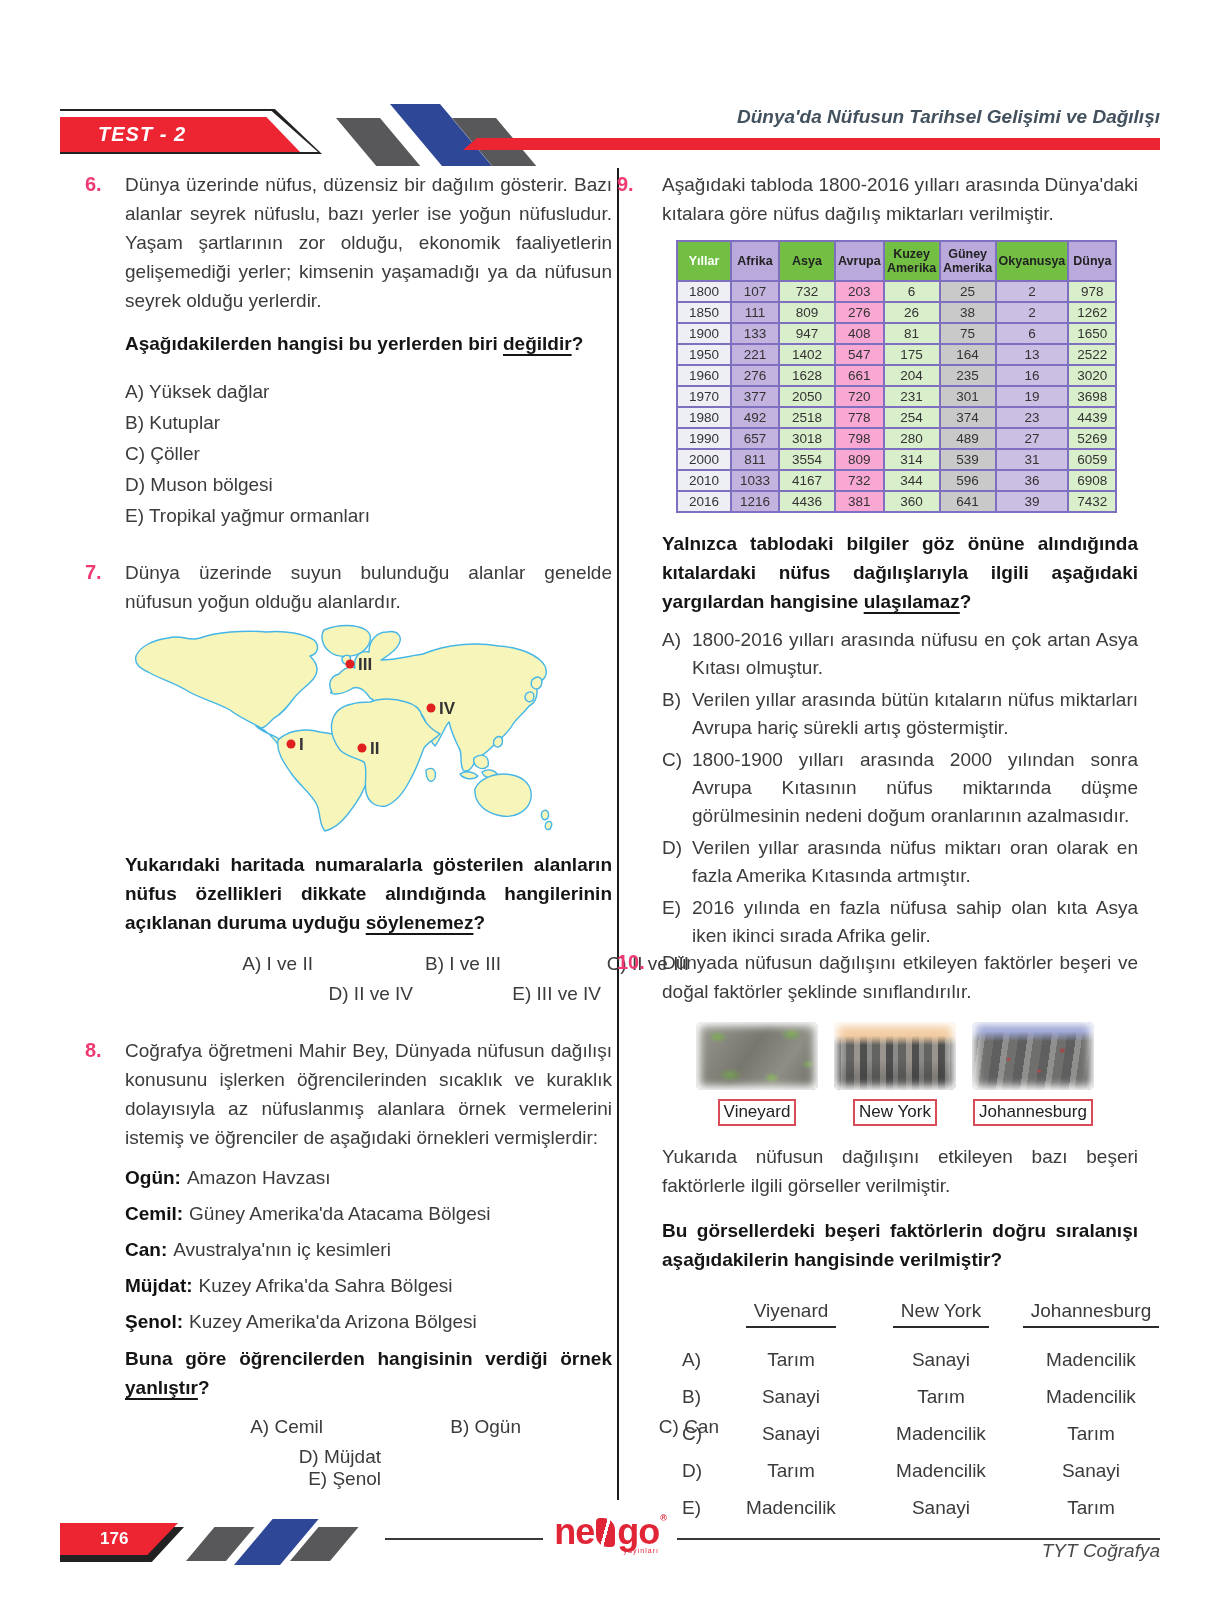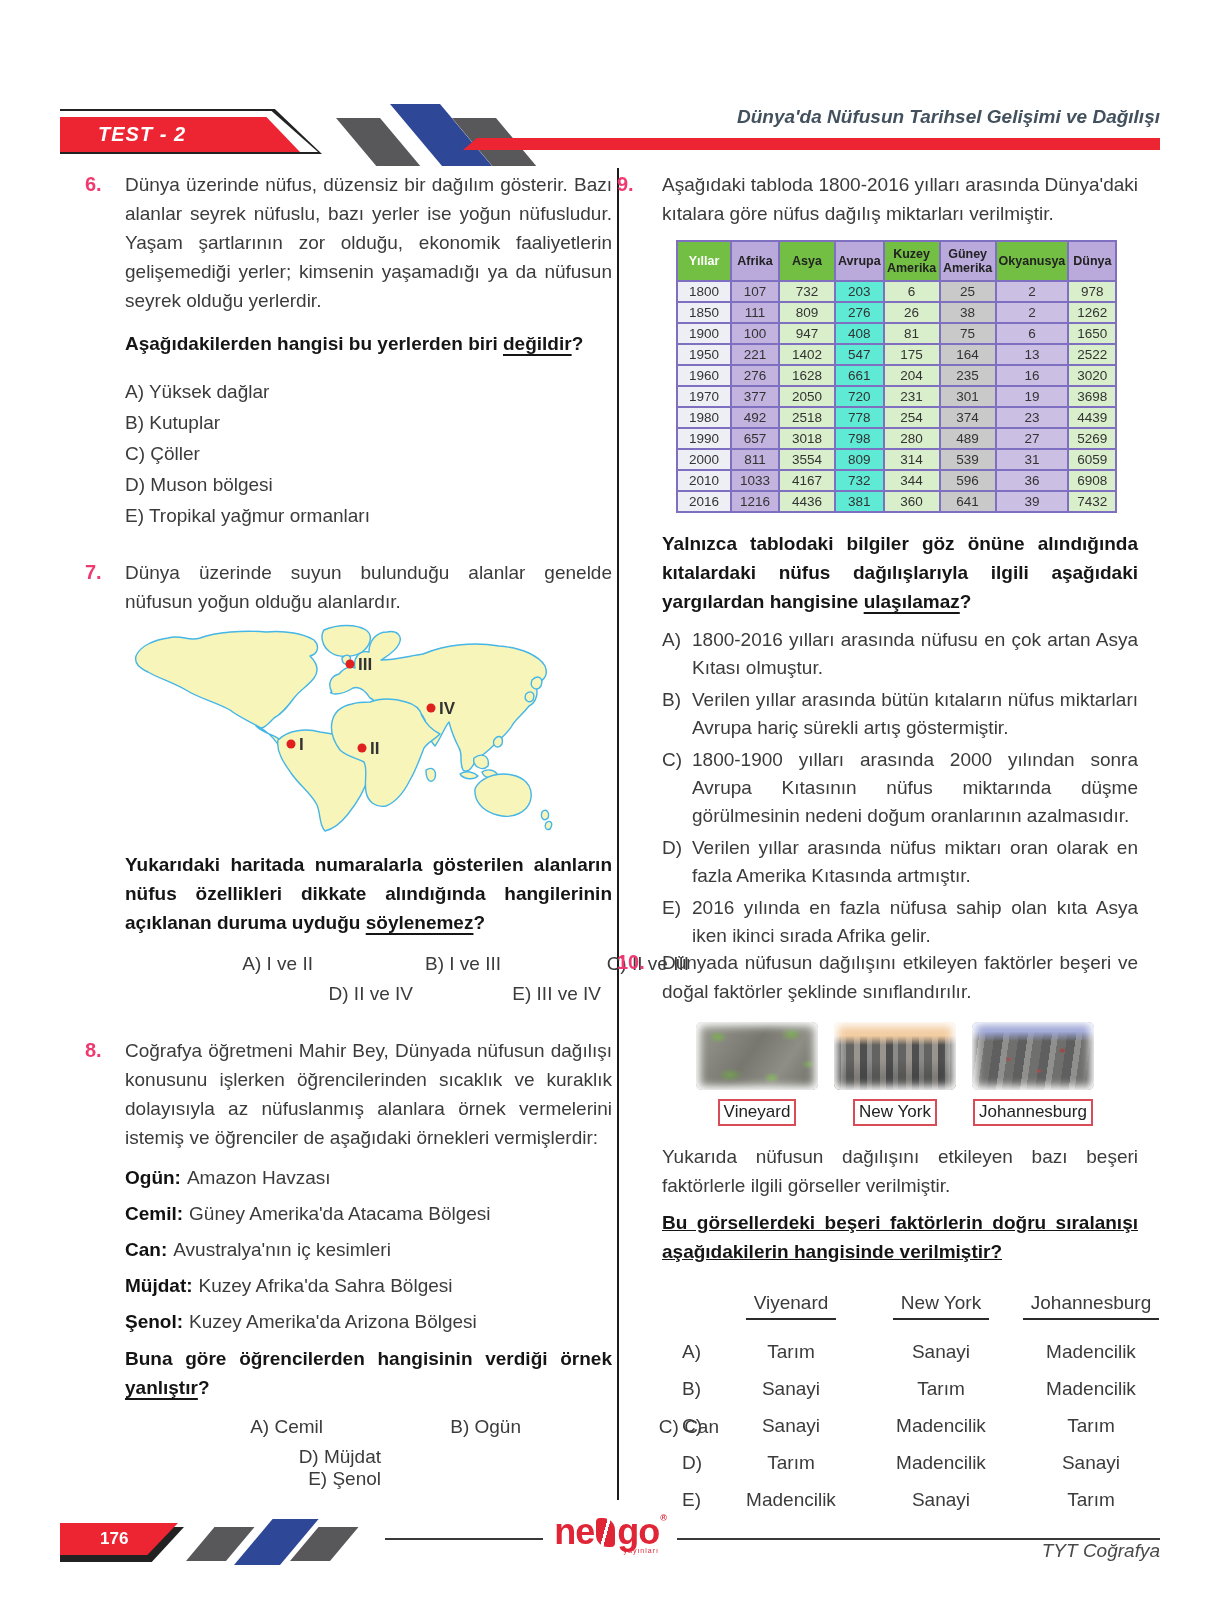--- a/index.html
+++ b/index.html
@@ -71,21 +71,21 @@
   table.pop{border-collapse:collapse;margin:12px 0 0 14px;}
   table.pop th,table.pop td{border:2px solid #7f6fc0;text-align:center;}
   table.pop th{font-size:12.5px;line-height:14px;font-weight:bold;color:#222;padding:5px 2px;}
   table.pop td{font-size:13.5px;color:#333;padding:2px 0;}
   table.pop th:nth-child(odd){background:#72bf44;}
   table.pop th:nth-child(even){background:#b9aadb;}
   table.pop th:nth-child(1){background:#72bf44;color:#fff;}
   table.pop td:nth-child(1){background:#edeff5;}
   table.pop td:nth-child(2){background:#c3b4df;}
   table.pop td:nth-child(3){background:#d9eecb;}
-  table.pop td:nth-child(4){background:#5eead4;}
+  table.pop td:nth-child(4){background:#f9a8d4;}
   table.pop td:nth-child(5){background:#d9eecb;}
   table.pop td:nth-child(6){background:#c9c9c9;}
   table.pop td:nth-child(7){background:#cbbfe4;}
   table.pop td:nth-child(8){background:#d9eecb;}
   .stem.q9stem{margin-top:16px;}
   .qopts{margin-top:10px;}
   .qopt{display:flex;font-size:19px;line-height:28px;margin-bottom:4px;color:#3b3b3b;}
   .qopt .ol{flex:none;width:30px;}
   .qopt .ot{flex:1;text-align:justify;}
 
@@ -108,21 +108,21 @@
   .ph-jhb{background:
     radial-gradient(4px 3px at 30% 55%, #c84040, transparent 75%),
     radial-gradient(4px 3px at 55% 72%, #c84040, transparent 75%),
     radial-gradient(5px 4px at 74% 42%, #b03838, transparent 75%),
     linear-gradient(#7b86c6 0%,#9aa3d4 14%, rgba(150,160,210,0) 28%),
     repeating-linear-gradient(98deg,#5f5f5f 0 9px,#8f8f8d 9px 15px,#6f6f6d 15px 24px),
     linear-gradient(#999,#666);}
   .photo-label{border:2px solid #d94b57;background:#fff;color:#222;
     font-size:17px;padding:1px 4px 2px;white-space:nowrap;}
   .midtext{margin-top:16px;}
-  .stem.q10stem{margin-top:8px;text-decoration:underline;}
+  .stem.q10stem{margin-top:16px;}
 
   
   .anstable{margin:22px 0 0 8px;font-size:19px;color:#3b3b3b;}
   .ansrow{display:grid;grid-template-columns:46px 150px 150px 150px;align-items:end;height:37px;}
   .ansrow.head{height:32px;margin-bottom:6px;}
   .ansrow .c{text-align:center;}
   .ansrow.head .c span{display:inline-block;border-bottom:2px solid #2b2b2b;padding:0 8px 4px;}
   .ansrow .letter{text-align:left;padding-left:12px;}
 
   
@@ -311,21 +311,21 @@
               <td>809</td>
               <td>276</td>
               <td>26</td>
               <td>38</td>
               <td>2</td>
               <td>1262</td>
             </tr>
 
             <tr>
               <td>1900</td>
-              <td>100</td>
+              <td>133</td>
               <td>947</td>
               <td>408</td>
               <td>81</td>
               <td>75</td>
               <td>6</td>
               <td>1650</td>
             </tr>
 
             <tr>
               <td>1950</td>

